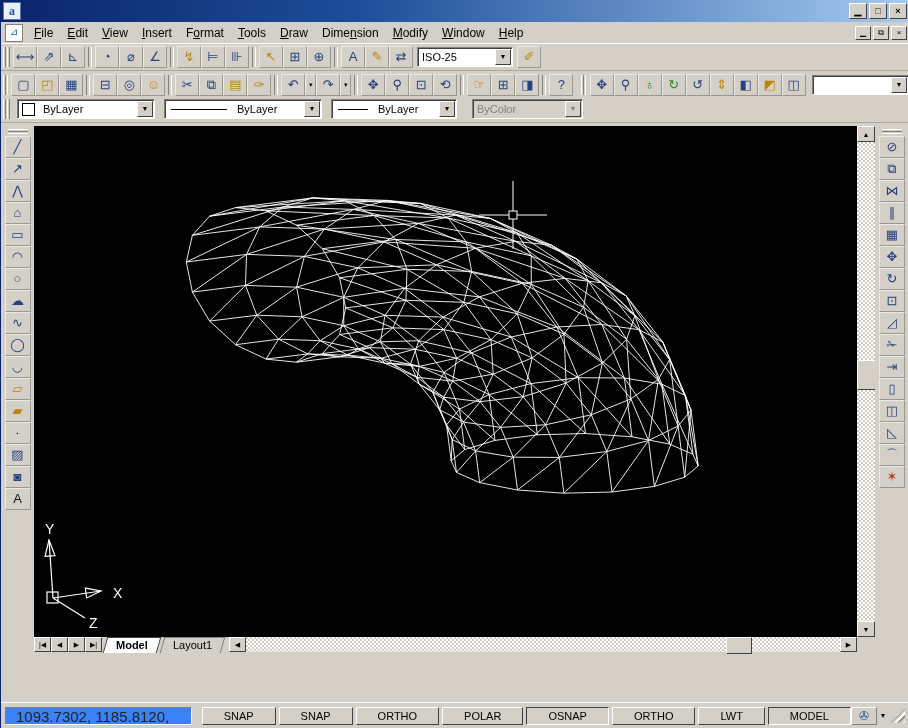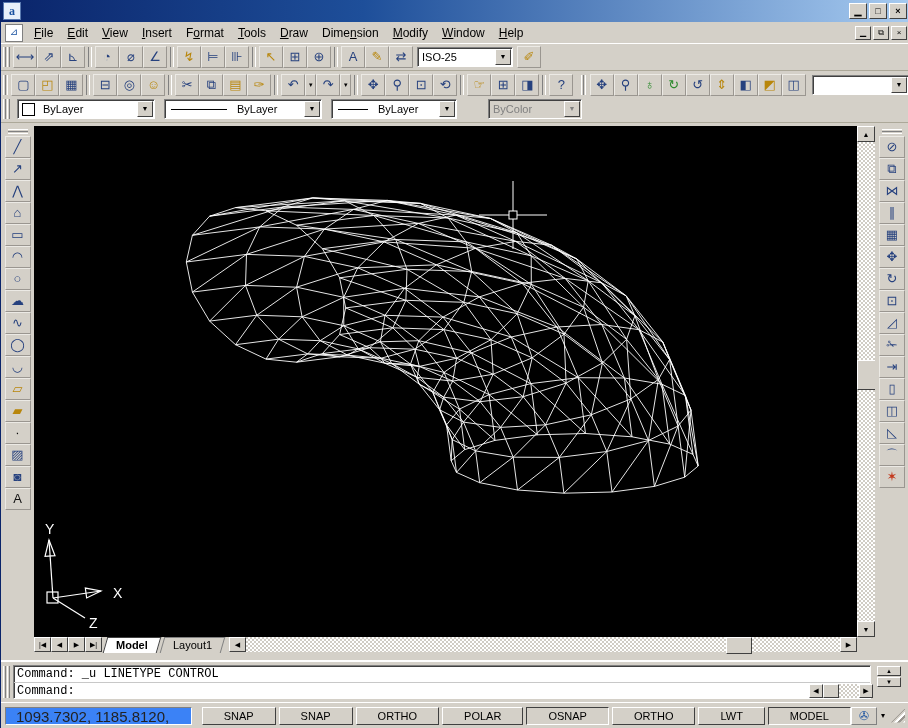--- a/index.html
+++ b/index.html
@@ -339,21 +339,21 @@
     <div class="combo" style="width:158px;margin-left:9px;">
       <span class="ltline" style="width:56px;"></span>
       <span class="val">ByLayer</span>
       <button class="ddb">▼</button>
     </div>
     <div class="combo" style="width:126px;margin-left:9px;">
       <span class="ltline" style="width:30px;"></span>
       <span class="val">ByLayer</span>
       <button class="ddb">▼</button>
     </div>
-    <div class="combo disabled" style="width:94px;margin-left:31px;">
+    <div class="combo disabled" style="width:111px;margin-left:15px;">
       <span class="val">ByColor</span>
       <button class="ddb" style="color:#808080;">▼</button>
     </div>
   </div>
 
   <div id="main">
     <div id="leftcol">
       <div class="vgrip"></div>
       <div id="tb-draw">
           <button class="vtbtn"><span class="glyph gB">╱</span></button>
@@ -441,37 +441,20 @@
         <span>Layout1</span></div>
       <button class="navb" style="margin-left:6px;">◀</button>
       <div id="htrack" class="checker">
         <div id="hthumb"></div>
       </div>
       <button class="navb">▶</button>
     </div>
     <div id="corner"></div>
   </div>
 
-  <div id="cmdwin">
-    <div id="cmdgrip"></div>
-    <div id="cmdtext">
-      <div class="cmdline">Command: _u LINETYPE CONTROL</div>
-      <div class="cmdline">Command:</div>
-    </div>
-    <div id="cmdv">
-      <button class="sbtn">▲</button>
-      <button class="sbtn">▼</button>
-    </div>
-    <div id="cmdh">
-      <button class="sbtn">◀</button>
-      <div class="hth"></div>
-      <div class="htr checker"></div>
-      <button class="sbtn">▶</button>
-    </div>
-  </div>
 
   <div id="statusbar">
     <div id="coords">1093.7302, 1185.8120, 0.0000</div>
     <div id="toggles" style="display:flex;margin-left:7px;">
         <button class="tog">SNAP</button>
         <button class="tog">SNAP</button>
         <button class="tog">ORTHO</button>
         <button class="tog">POLAR</button>
         <button class="tog on">OSNAP</button>
         <button class="tog">ORTHO</button>

